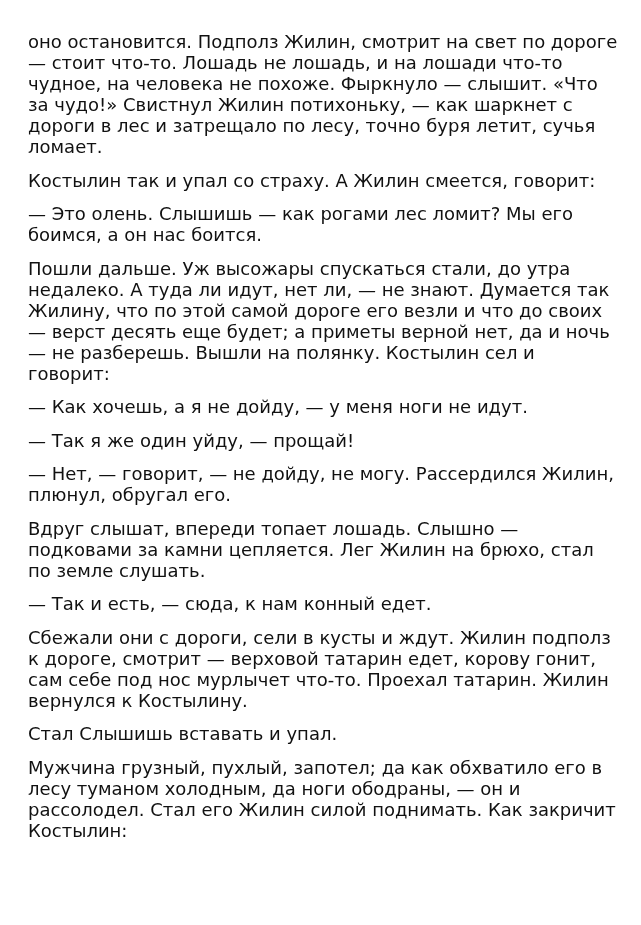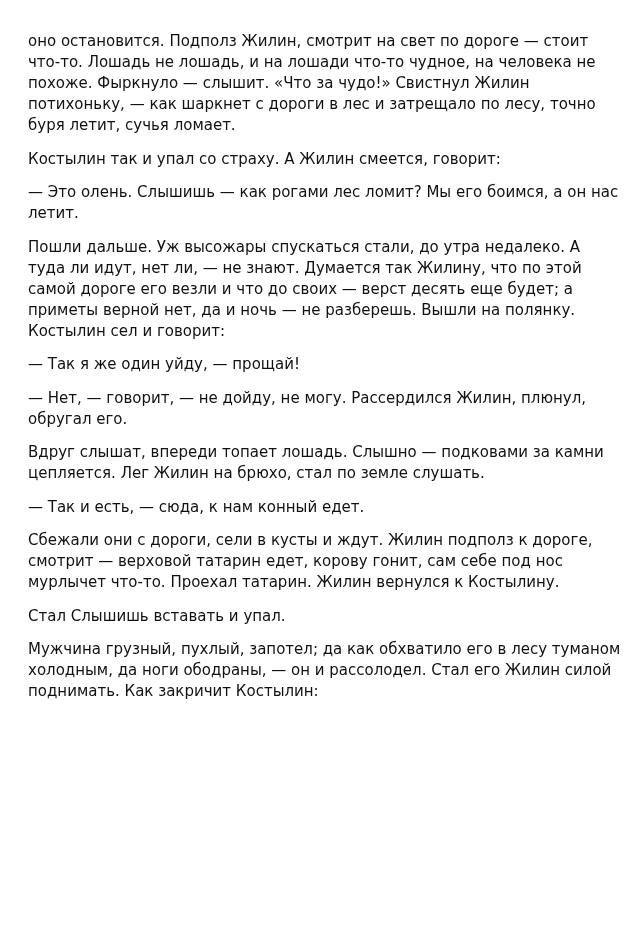--- a/index.html
+++ b/index.html
@@ -1,34 +1,35 @@
 <!DOCTYPE html>
 <html><head>
 <meta charset="utf-8">
 <style>
   html, body { margin: 0; padding: 0; background: #ffffff; }
   body { width: 641px; height: 925px; overflow: hidden; }
   .page {
     position: relative;
     padding: 31px 20px 0 28px;
     font-family: "DejaVu Sans", sans-serif;
-    font-size: 15px;
+    font-size: 18px;
     line-height: 21px;
     color: #111111;
   }
   .page p { margin: 0 0 12.5px 0; }
 </style>
 </head>
 <body>
 
 <div class="page">
   <p>оно остановится. Подполз Жилин, смотрит на свет по дороге — стоит что-то. Лошадь не лошадь, и на лошади что-то чудное, на человека не похоже. Фыркнуло — слышит. «Что за чудо!» Свистнул Жилин потихоньку, — как шаркнет с дороги в лес и затрещало по лесу, точно буря летит, сучья ломает.</p>
   <p>Костылин так и упал со страху. А Жилин смеется, говорит:</p>
-  <p>— Это олень. Слышишь — как рогами лес ломит? Мы его боимся, а он нас летит.</p>
+  <p>— Это олень. Слышишь — как рогами лес ломит? Мы его боимся, а он нас боится.</p>
   <p>Пошли дальше. Уж высожары спускаться стали, до утра недалеко. А туда ли идут, нет ли, — не знают. Думается так Жилину, что по этой самой дороге его везли и что до своих — верст десять еще будет; а приметы верной нет, да и ночь — не разберешь. Вышли на полянку. Костылин сел и говорит:</p>
+  <p>— Как хочешь, а я не дойду, — у меня ноги не идут.</p>
   <p>— Так я же один уйду, — прощай!</p>
   <p>— Нет, — говорит, — не дойду, не могу. Рассердился Жилин, плюнул, обругал его.</p>
   <p>Вдруг слышат, впереди топает лошадь. Слышно — подковами за камни цепляется. Лег Жилин на брюхо, стал по земле слушать.</p>
   <p>— Так и есть, — сюда, к нам конный едет.</p>
   <p>Сбежали они с дороги, сели в кусты и ждут. Жилин подполз к дороге, смотрит — верховой татарин едет, корову гонит, сам себе под нос мурлычет что-то. Проехал татарин. Жилин вернулся к Костылину.</p>
   <p>Стал Слышишь вставать и упал.</p>
   <p>Мужчина грузный, пухлый, запотел; да как обхватило его в лесу туманом холодным, да ноги ободраны, — он и рассолодел. Стал его Жилин силой поднимать. Как закричит Костылин:</p>
 </div>
 
 </body></html>

